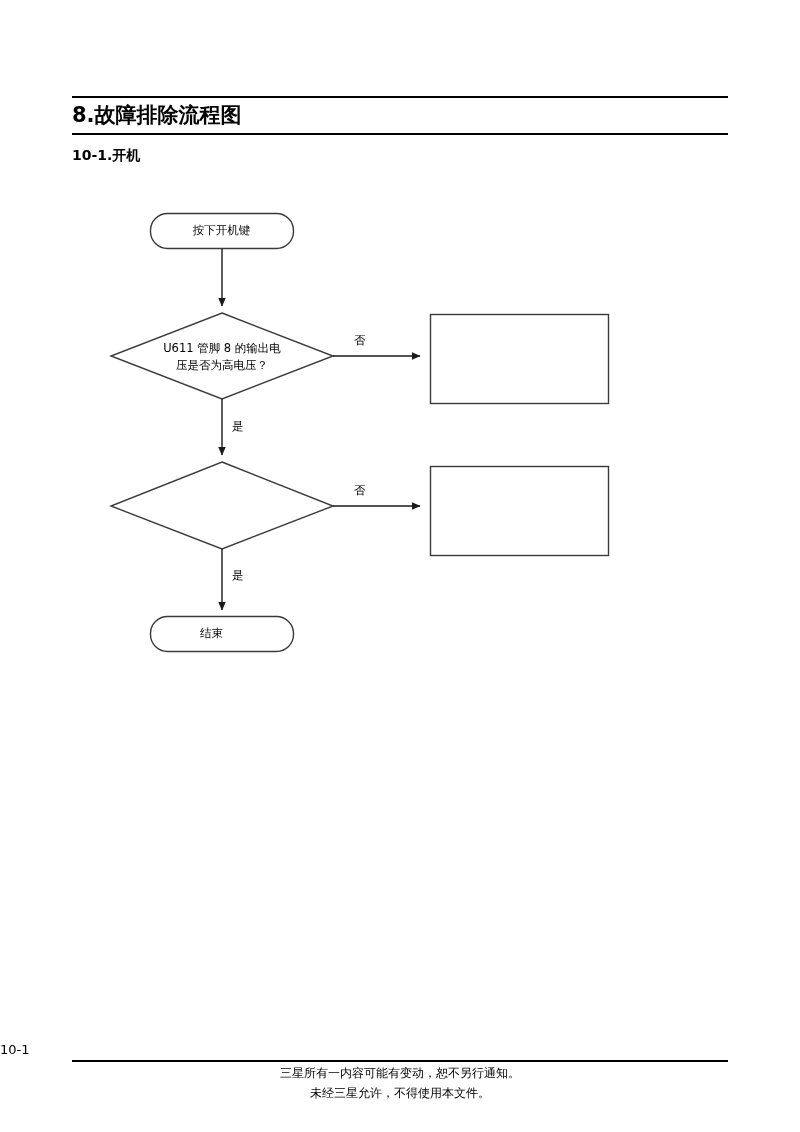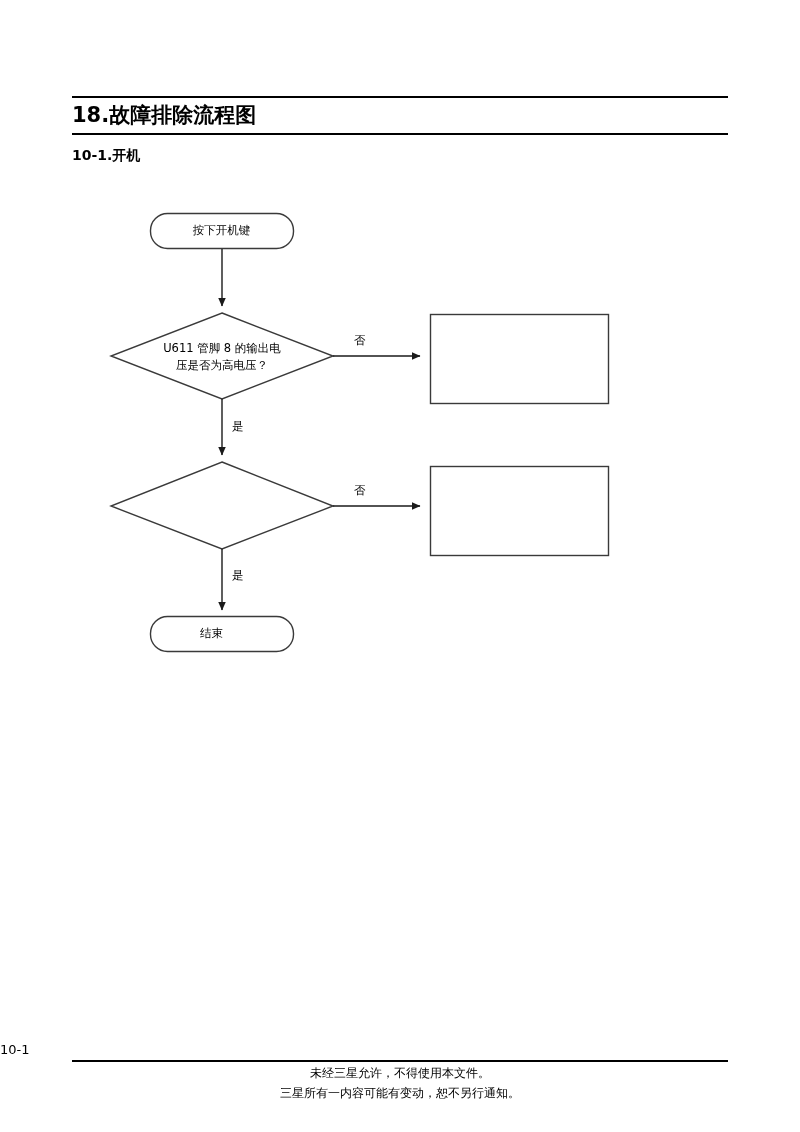--- a/index.html
+++ b/index.html
@@ -110,21 +110,21 @@
     line-height: 20px;
   }
   .footer-note div { display: block; }
 </style>
 </head>
 <body>
 
 <div id="page">
 
   <div class="rule-top"></div>
-  <div class="doc-title">18.故障排除流程图</div>
+  <div class="doc-title">8.故障排除流程图</div>
   <div class="rule-under-title"></div>
   <div class="doc-subtitle">10-1.开机</div>
 
   <svg id="flow" viewBox="0 0 800 1132" xmlns="http://www.w3.org/2000/svg">
     <defs>
       <marker id="arrowhead" markerWidth="9" markerHeight="8" refX="8.5" refY="4" orient="auto" markerUnits="userSpaceOnUse">
         <path d="M0,0 L9,4 L0,8 z" fill="#1a1a1a"></path>
       </marker>
     </defs>
 
@@ -162,17 +162,17 @@
   <div class="fc-label" style="left:140px; top:625px; width:143px;">结束</div>
 
   <div class="edge-label" style="left:354px; top:333px;">否</div>
   <div class="edge-label" style="left:232px; top:419px;">是</div>
   <div class="edge-label" style="left:354px; top:483px;">否</div>
   <div class="edge-label" style="left:232px; top:568px;">是</div>
 
   <div class="page-number">10-1</div>
   <div class="rule-footer"></div>
   <div class="footer-note">
+    <div>三星所有一内容可能有变动，恕不另行通知。</div>
     <div>未经三星允许，不得使用本文件。</div>
-    <div>三星所有一内容可能有变动，恕不另行通知。</div>
   </div>
 
 </div>
 
 </body></html>

